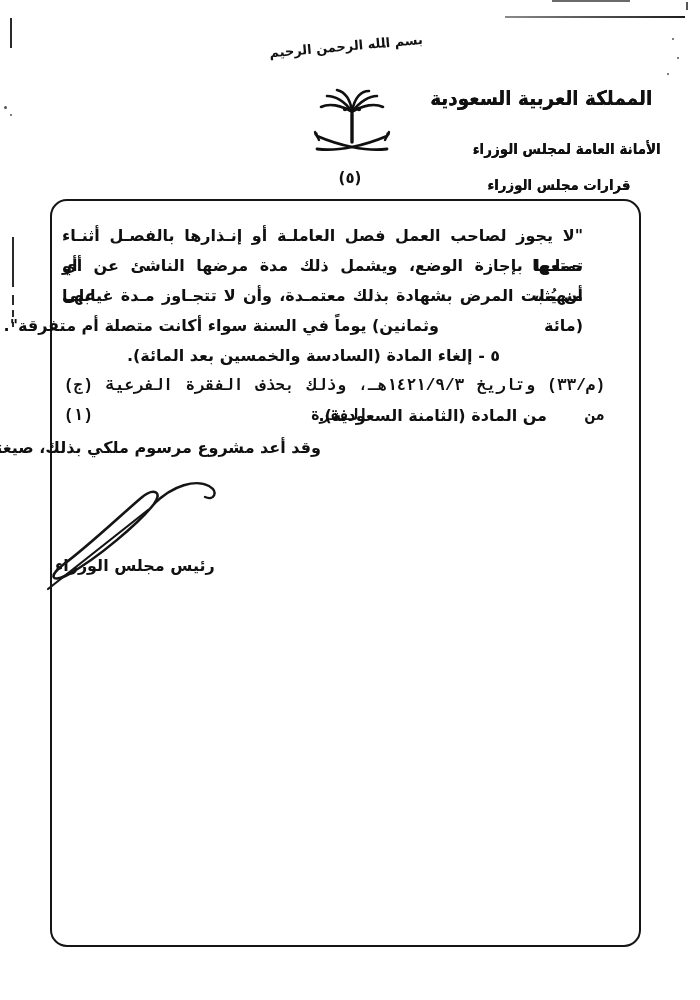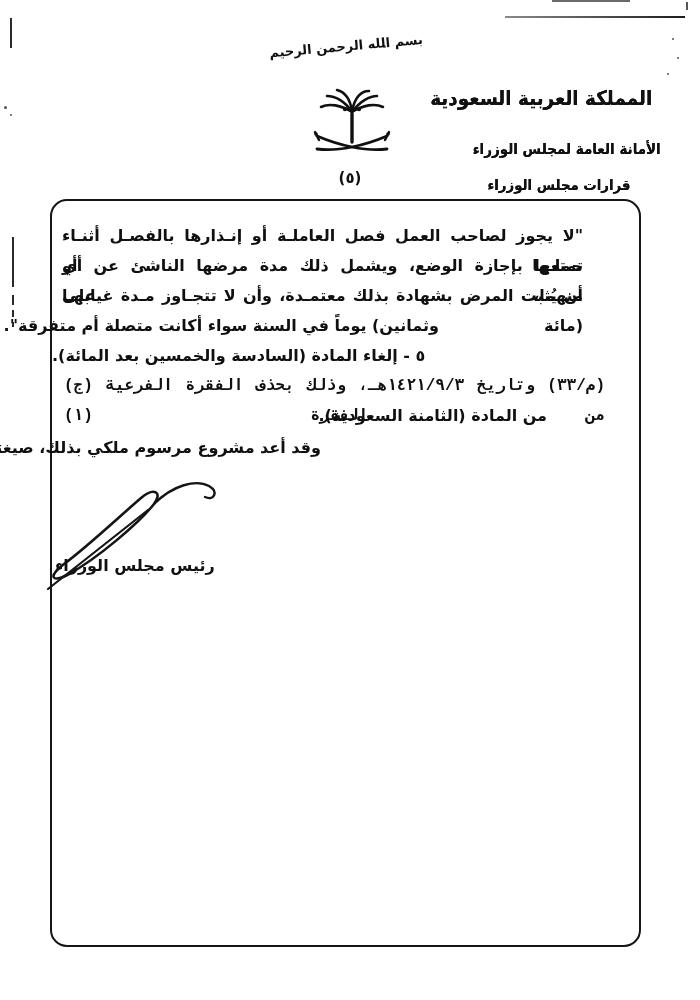--- a/index.html
+++ b/index.html
@@ -55,21 +55,21 @@
   }
   .doc-content { position:absolute; left:0; top:20px; width:100%; }
   .line {
     direction:rtl; font-weight:bold; font-size:16px;
     height:30px; line-height:30px;
     color:#101010;
   }
   .jl { text-align:justify; text-align-last:justify; }
   .q13 { margin-right:56px; margin-left:10px; }
   .q4  { margin-right:200px; margin-left:90px; text-align:center; white-space:nowrap; }
-  .it5 { margin-right:64px; text-align:left; white-space:nowrap; }
+  .it5 { margin-right:64px; text-align:center; white-space:nowrap; }
   .f1  { margin-right:20px; margin-left:12px; }
   .f2  { margin-right:34px; margin-left:12px;font-family:Liberation Mono, monospace; }
   .f3  { margin-right:92px; text-align:right; white-space:nowrap; }
   .closing { margin-right:318px; margin-top:2px; text-align:right; white-space:nowrap; }
 
   
   .signature { left:42px; top:476px; z-index:4; }
   .sig-title {
     left:55px; top:556px;
     font-size:16px; font-weight:bold; white-space:nowrap;

